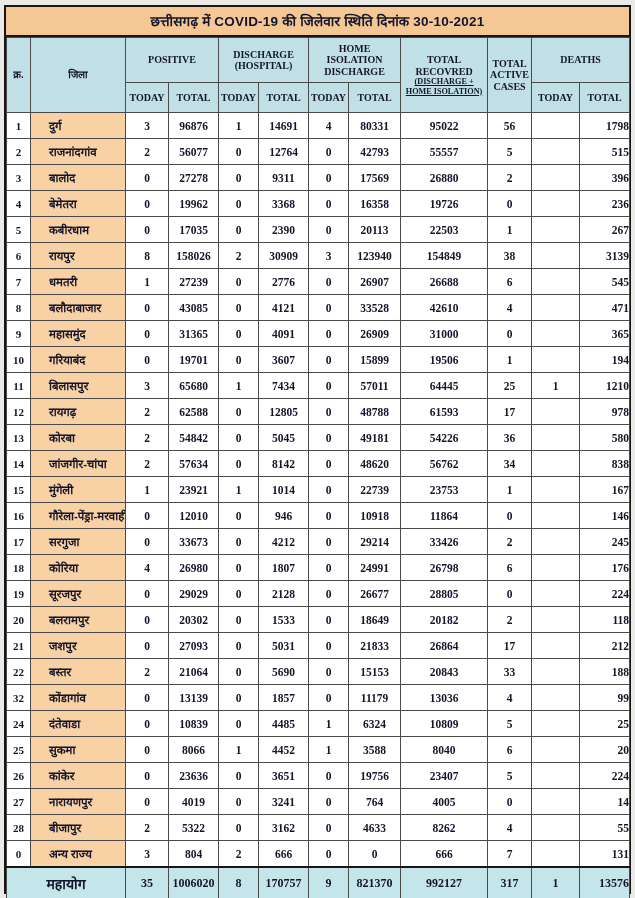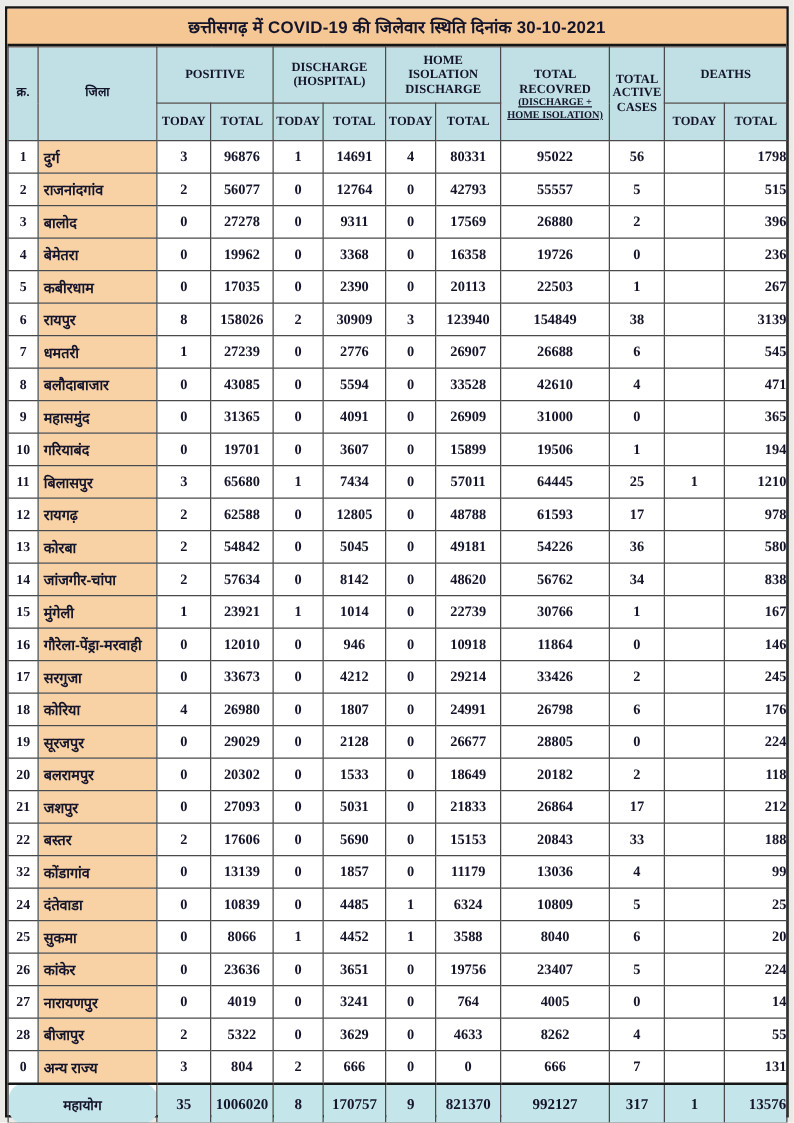--- a/index.html
+++ b/index.html
@@ -39,30 +39,30 @@
     background:#c0e0e5;
     font-size:10px;line-height:1.15;
     white-space:normal;
   }
   thead .grp{height:44px;}
   thead .sub{height:29px;}
   .small-par{font-size:8.2px;display:block;line-height:1.1;text-decoration:underline;}
   tbody td{height:25px;font-size:11.5px;background:#fff;}
   td.sr{font-size:11px;}
   td.district{
-    background:#f8d1a4;text-align:left;padding-left:4px;
+    background:#f8d1a4;text-align:left;padding-left:18px;
     font-size:11.5px;font-family:"Liberation Sans", sans-serif;
   }
   td.num{}
   td.last{text-align:right;padding-right:0;}
   tr.total-row td{
     background:#c4e5ea;height:30px;font-size:12px;
     border-top:2px solid #161616;border-bottom:2px solid #161616;
   }
-  tr.total-row td.label{font-size:11px;font-family:Liberation Sans, sans-serif;border-radius:12px;}
+  tr.total-row td.label{font-size:14px;font-family:Liberation Mono, monospace;}
   .dev{font-family:Liberation Sans, sans-serif;}
 </style>
 </head>
 <body>
 
 <div class="sheet">
 
   <div class="title-bar dev">छत्तीसगढ़ में COVID-19 की जिलेवार स्थिति दिनांक 30-10-2021</div>
 
   <table>
@@ -215,21 +215,21 @@
           <td class="num">6</td>
           <td class="num"></td>
           <td class="num last">545</td>
         </tr>
         <tr>
           <td class="sr">8</td>
           <td class="district">बलौदाबाजार</td>
           <td class="num">0</td>
           <td class="num">43085</td>
           <td class="num">0</td>
-          <td class="num">5594</td>
+          <td class="num">4121</td>
           <td class="num">0</td>
           <td class="num">33528</td>
           <td class="num">42610</td>
           <td class="num">4</td>
           <td class="num"></td>
           <td class="num last">471</td>
         </tr>
         <tr>
           <td class="sr">9</td>
           <td class="district">महासमुंद</td>
@@ -316,21 +316,21 @@
         </tr>
         <tr>
           <td class="sr">15</td>
           <td class="district">मुंगेली</td>
           <td class="num">1</td>
           <td class="num">23921</td>
           <td class="num">1</td>
           <td class="num">1014</td>
           <td class="num">0</td>
           <td class="num">22739</td>
-          <td class="num">30766</td>
+          <td class="num">23753</td>
           <td class="num">1</td>
           <td class="num"></td>
           <td class="num last">167</td>
         </tr>
         <tr>
           <td class="sr">16</td>
           <td class="district">गौरेला-पेंड्रा-मरवाही</td>
           <td class="num">0</td>
           <td class="num">12010</td>
           <td class="num">0</td>
@@ -409,21 +409,21 @@
           <td class="num">21833</td>
           <td class="num">26864</td>
           <td class="num">17</td>
           <td class="num"></td>
           <td class="num last">212</td>
         </tr>
         <tr>
           <td class="sr">22</td>
           <td class="district">बस्तर</td>
           <td class="num">2</td>
-          <td class="num">17606</td>
+          <td class="num">21064</td>
           <td class="num">0</td>
           <td class="num">5690</td>
           <td class="num">0</td>
           <td class="num">15153</td>
           <td class="num">20843</td>
           <td class="num">33</td>
           <td class="num"></td>
           <td class="num last">188</td>
         </tr>
         <tr>
@@ -495,21 +495,21 @@
           <td class="num">0</td>
           <td class="num"></td>
           <td class="num last">14</td>
         </tr>
         <tr>
           <td class="sr">28</td>
           <td class="district">बीजापुर</td>
           <td class="num">2</td>
           <td class="num">5322</td>
           <td class="num">0</td>
-          <td class="num">3629</td>
+          <td class="num">3162</td>
           <td class="num">0</td>
           <td class="num">4633</td>
           <td class="num">8262</td>
           <td class="num">4</td>
           <td class="num"></td>
           <td class="num last">55</td>
         </tr>
         <tr>
           <td class="sr">0</td>
           <td class="district">अन्य राज्य</td>

